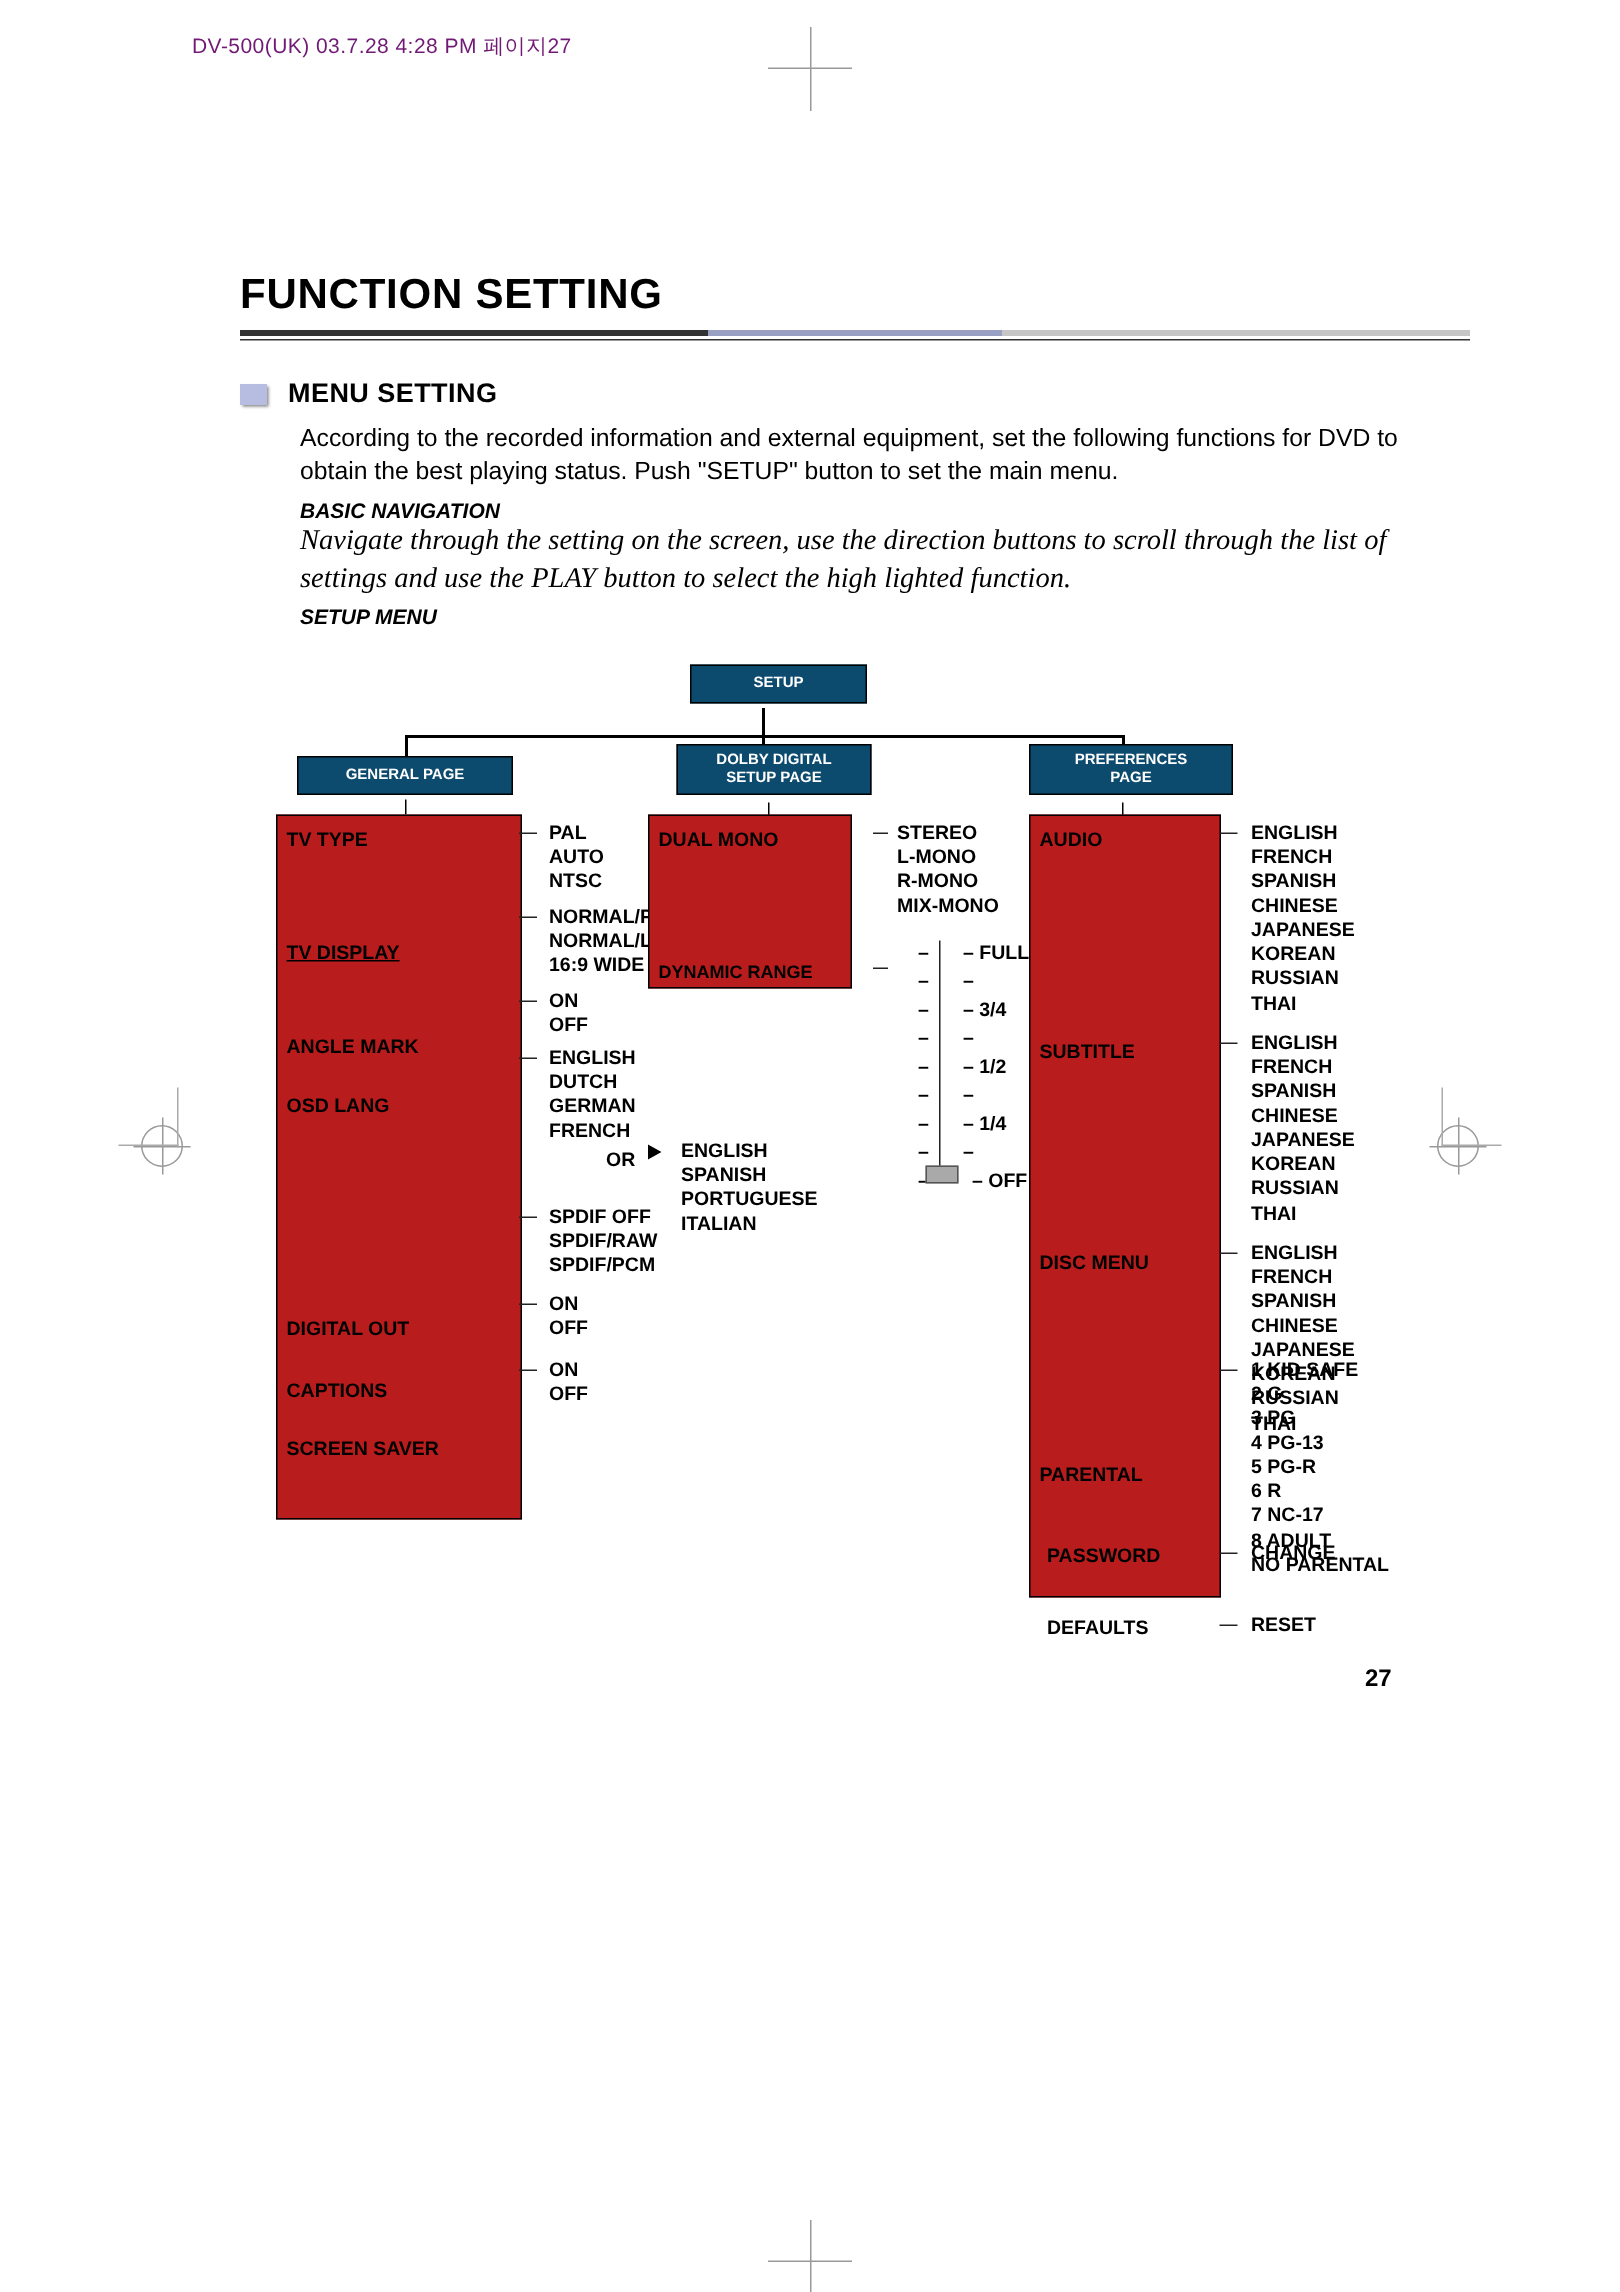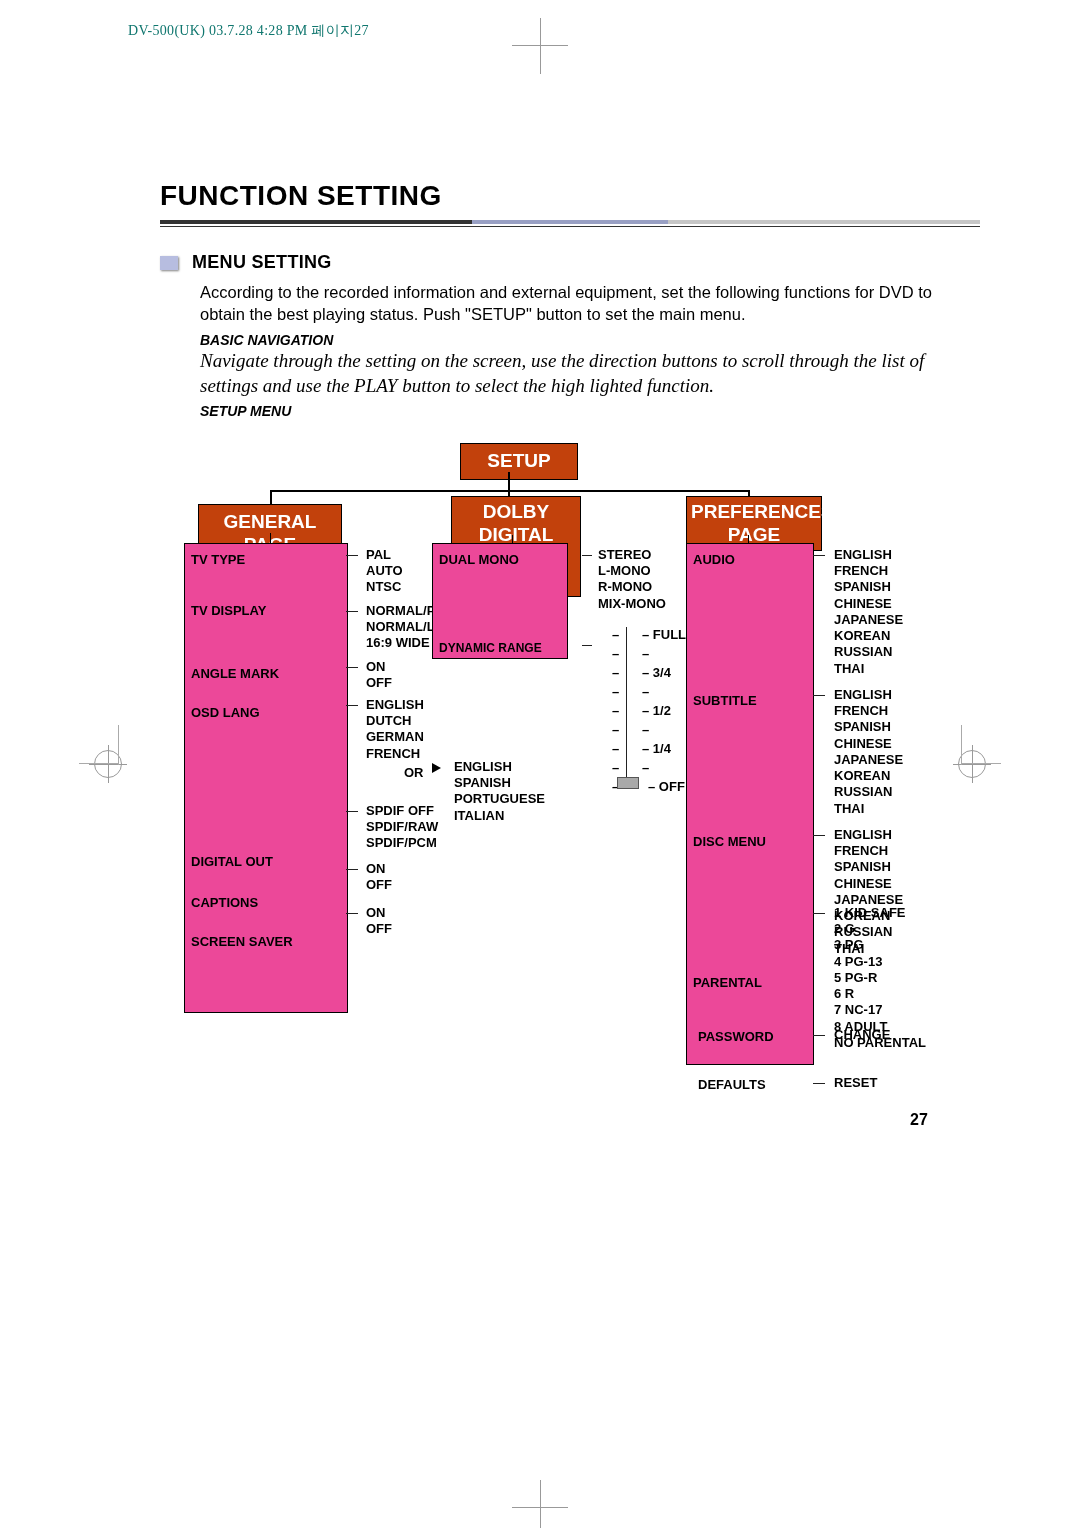--- a/index.html
+++ b/index.html
@@ -42,22 +42,22 @@
   .reg-circle::before, .reg-circle::after {
     content: ""; position: absolute; background: #999;
   }
   .reg-circle::before { left: -6px; right: -6px; top: 13px; height: 1px; }
   .reg-circle::after  { top: -6px;  bottom: -6px; left: 13px; width: 1px; }
 
   .header-meta {
     position: absolute;
     left: 128px; top: 22px;
     font-size: 14px;
-    color: #0f766e;
-    font-family: Liberation Serif, serif;
+    color: #701a75;
+    font-family: Liberation Sans, sans-serif;
     letter-spacing: 0.3px;
   }
 
   
   .content {
     position: absolute;
     left: 160px;
     right: 100px;
     top: 180px;
   }
@@ -120,33 +120,33 @@
   .diagram {
     position: relative;
     margin-top: 24px;
     margin-left: 10px;
     height: 840px;
     font-stretch: condensed;
   }
   .blackbox, .box {
     position: absolute;
     color: #fff;
-    background: #c2410c;
-    font-weight: 700;
-    font-size: 19px;
+    background: #0c4a6e;
+    font-weight: 700;
+    font-size: 10px;
     padding: 6px 10px;
     text-align: center;
     border: 1px solid #000;
     line-height: 1.2;
   }
   .setupbox { width: 96px; }
   .column {
     position: absolute;
     border: 1px solid #000;
-    background: #ec4899;
+    background: #b91c1c;
   }
   .col-label, .opt-label, .opt-item {
     font-size: 13px;
     font-weight: 700;
     white-space: nowrap;
   }
   .col-label { padding: 2px 0 2px 6px; }
   .opts-block {
     position: absolute;
   }
@@ -240,21 +240,21 @@
         <span>PREFERENCES</span><br>
         <span>PAGE</span>
       </div>
 
       <div class="conn" style="left:100px; top:90px; width:1px; height:10px;"></div>
       <div class="conn" style="left:342px; top:92px; width:1px; height:10px;"></div>
       <div class="conn" style="left:578px; top:92px; width:1px; height:10px;"></div>
 
       <div class="column" style="left:14px; top:100px; width:162px; height:468px;">
         <div class="col-label" style="margin-top:6px;">TV TYPE</div>
-        <div class="col-label" style="margin-top:32px;">TV DISPLAY</div>
+        <div class="col-label" style="margin-top:56px;text-decoration:underline;">TV DISPLAY</div>
         <div class="col-label" style="margin-top:44px;">ANGLE MARK</div>
         <div class="col-label" style="margin-top:20px;">OSD LANG</div>
         <div class="col-label" style="margin-top:130px;">DIGITAL OUT</div>
         <div class="col-label" style="margin-top:22px;">CAPTIONS</div>
         <div class="col-label" style="margin-top:20px;">SCREEN SAVER</div>
       </div>
 
       <div class="opts-block" style="left:190px; top:104px;">
         <div class="opt-item">PAL</div>
         <div class="opt-item">AUTO</div>

